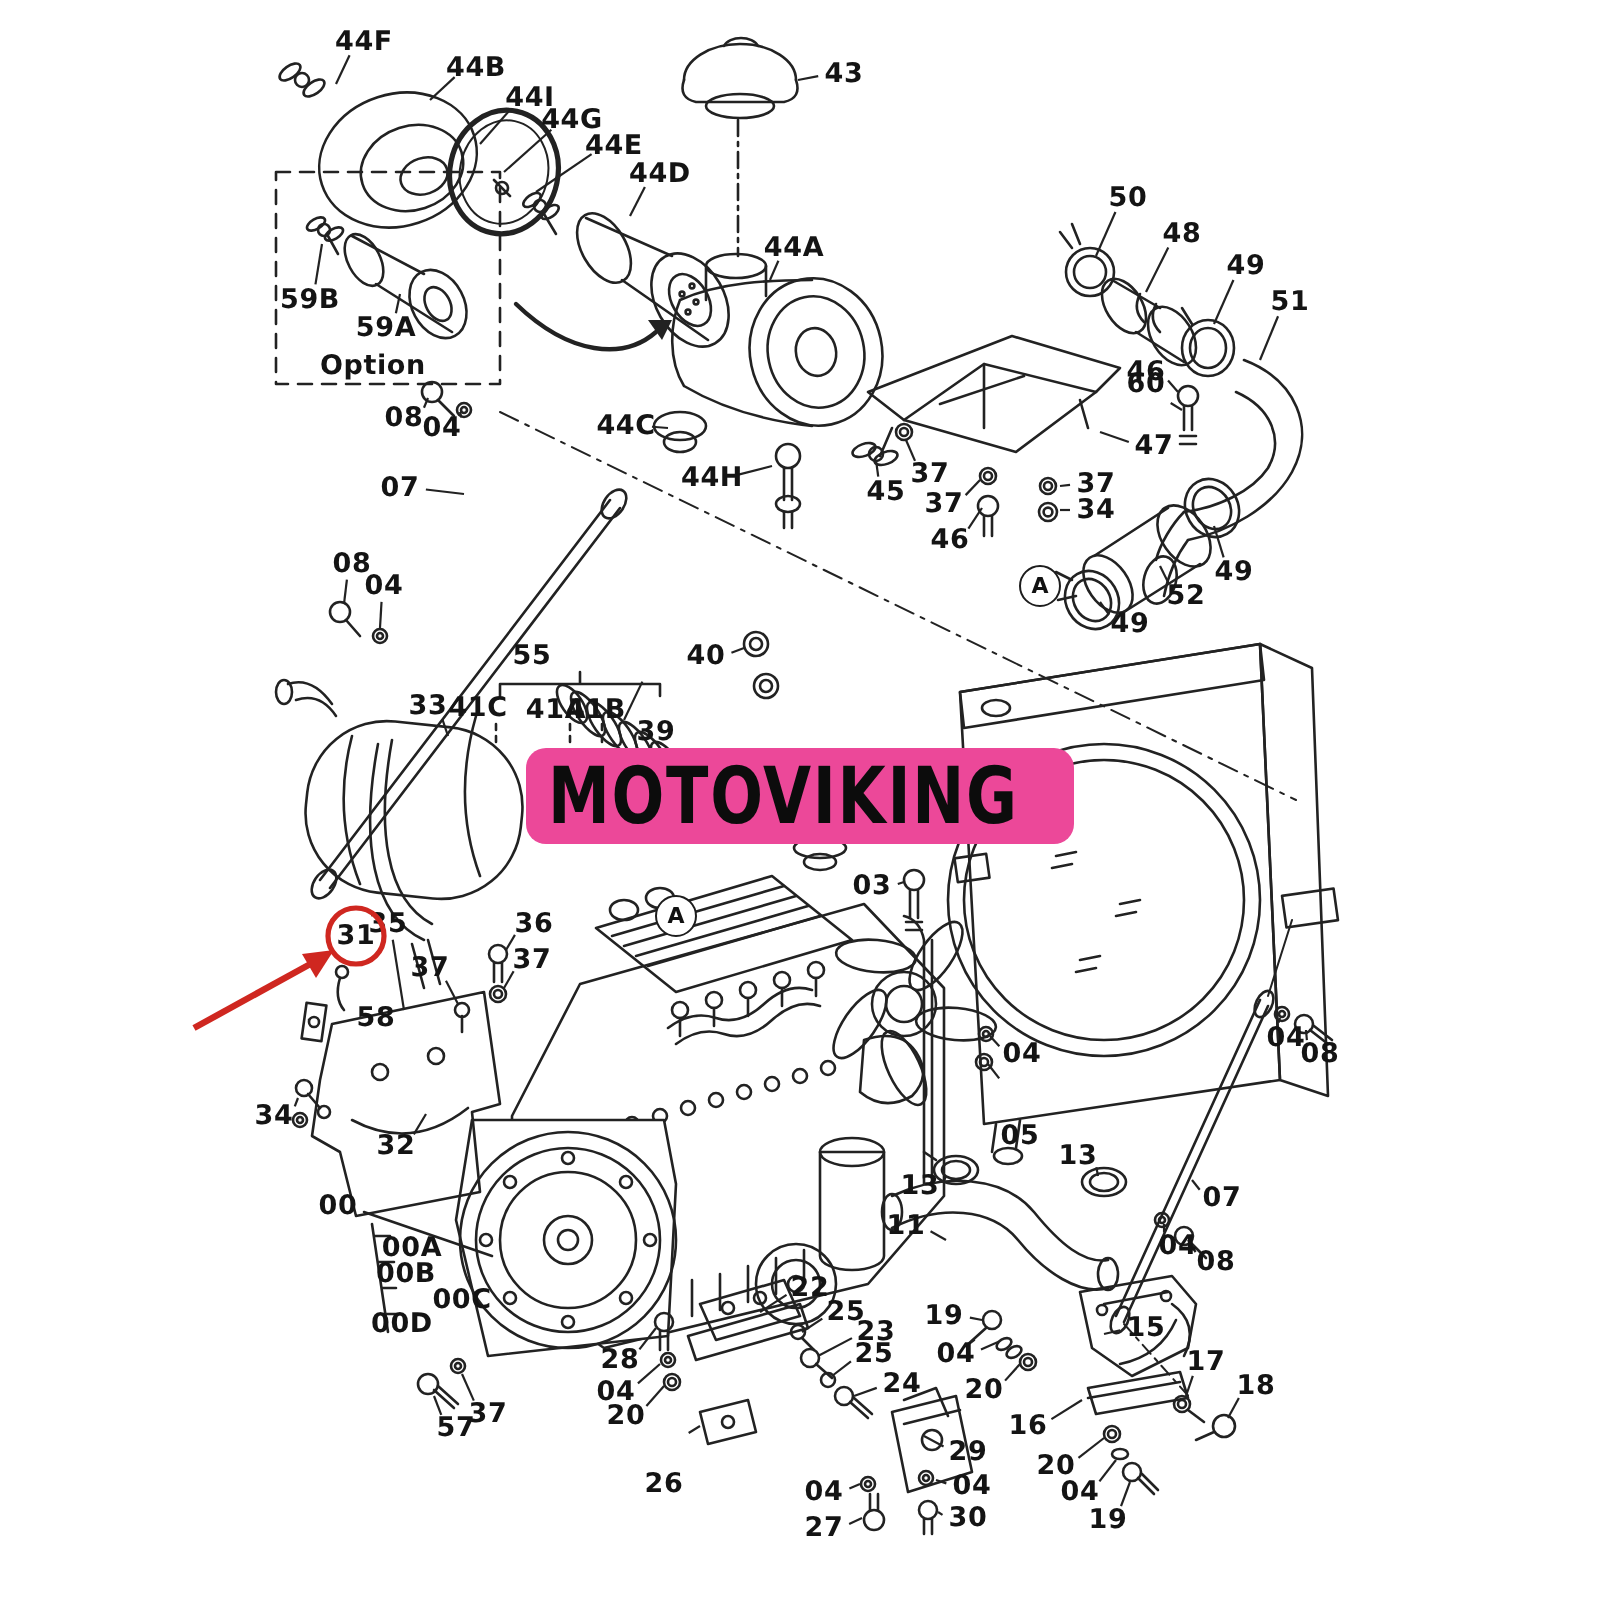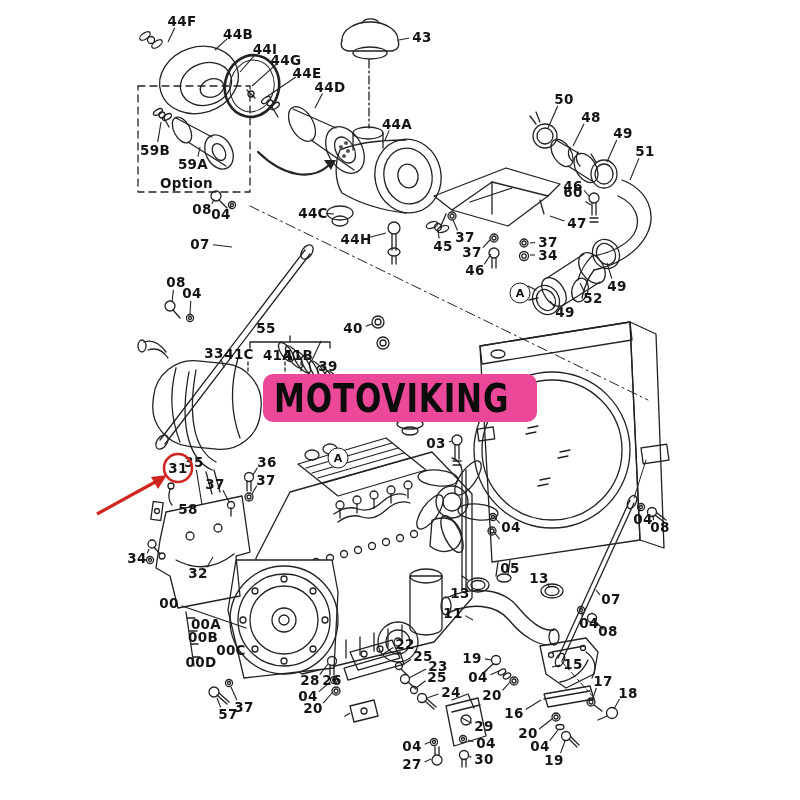--- a/index.html
+++ b/index.html
@@ -520,21 +520,21 @@
       <div class="part-label" style="left: 169px; top: 603px;">00</div>
       <div class="part-label" style="left: 206px; top: 624px;">00A</div>
       <div class="part-label" style="left: 203px; top: 637px;">00B</div>
       <div class="part-label" style="left: 199px; top: 650px; margin-left: 32px;">00C</div>
       <div class="part-label" style="left: 201px; top: 662px;">00D</div>
       <div class="part-label" style="left: 228px; top: 714px;">57</div>
       <div class="part-label" style="left: 244px; top: 707px;">37</div>
       <div class="part-label" style="left: 310px; top: 680px;">28</div>
       <div class="part-label" style="left: 308px; top: 696px;">04</div>
       <div class="part-label" style="left: 313px; top: 708px;">20</div>
-      <div class="part-label" style="left: 332px; top: 680px; text-align: right;">26</div>
+      <div class="part-label" style="left: 332px; top: 742px; text-align: right;">26</div>
       <div class="part-label" style="left: 453px; top: 613px;">11</div>
       <div class="part-label" style="left: 460px; top: 593px;">13</div>
       <div class="part-label" style="left: 539px; top: 578px;">13</div>
       <div class="part-label" style="left: 405px; top: 644px;">22</div>
       <div class="part-label" style="left: 423px; top: 656px;">25</div>
       <div class="part-label" style="left: 438px; top: 666px;">23</div>
       <div class="part-label" style="left: 437px; top: 677px;">25</div>
       <div class="part-label" style="left: 451px; top: 692px;">24</div>
       <div class="part-label" style="left: 472px; top: 658px;">19</div>
       <div class="part-label" style="left: 478px; top: 677px;">04</div>

